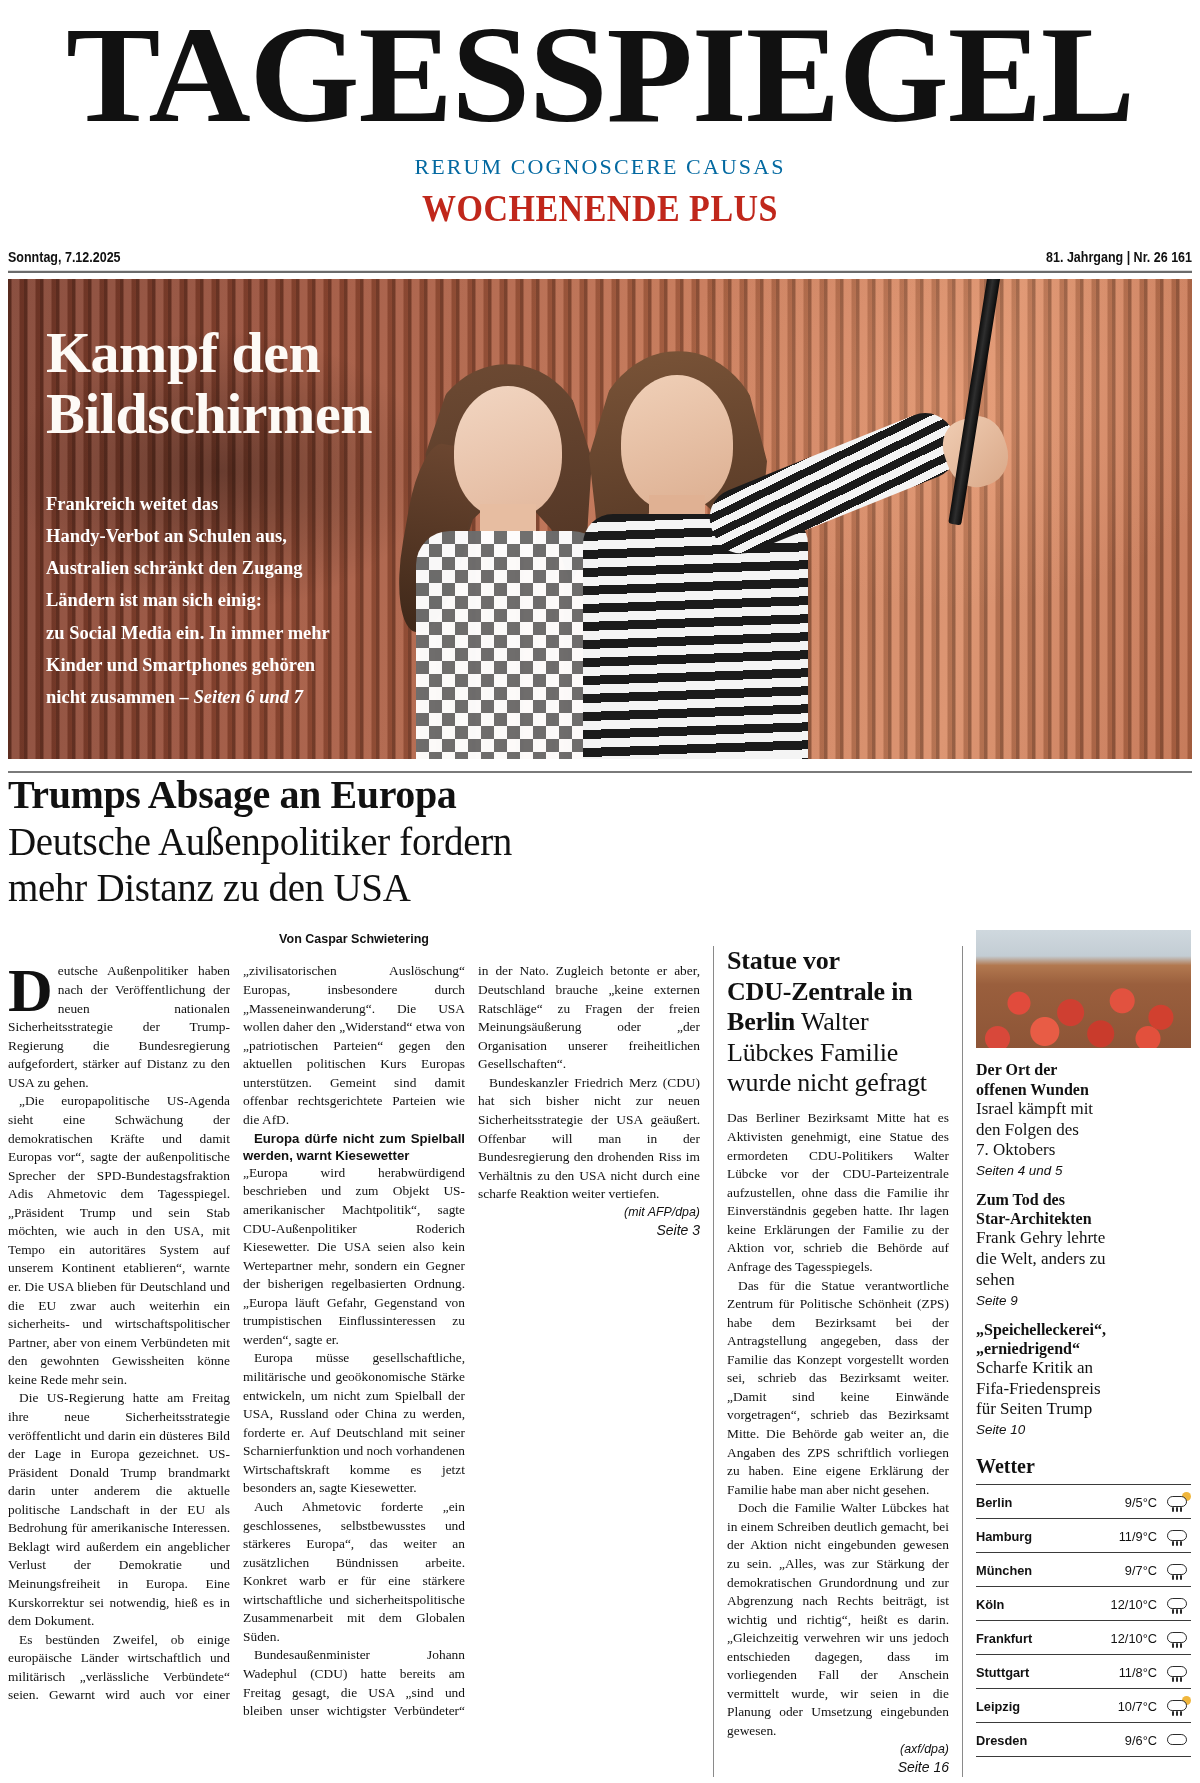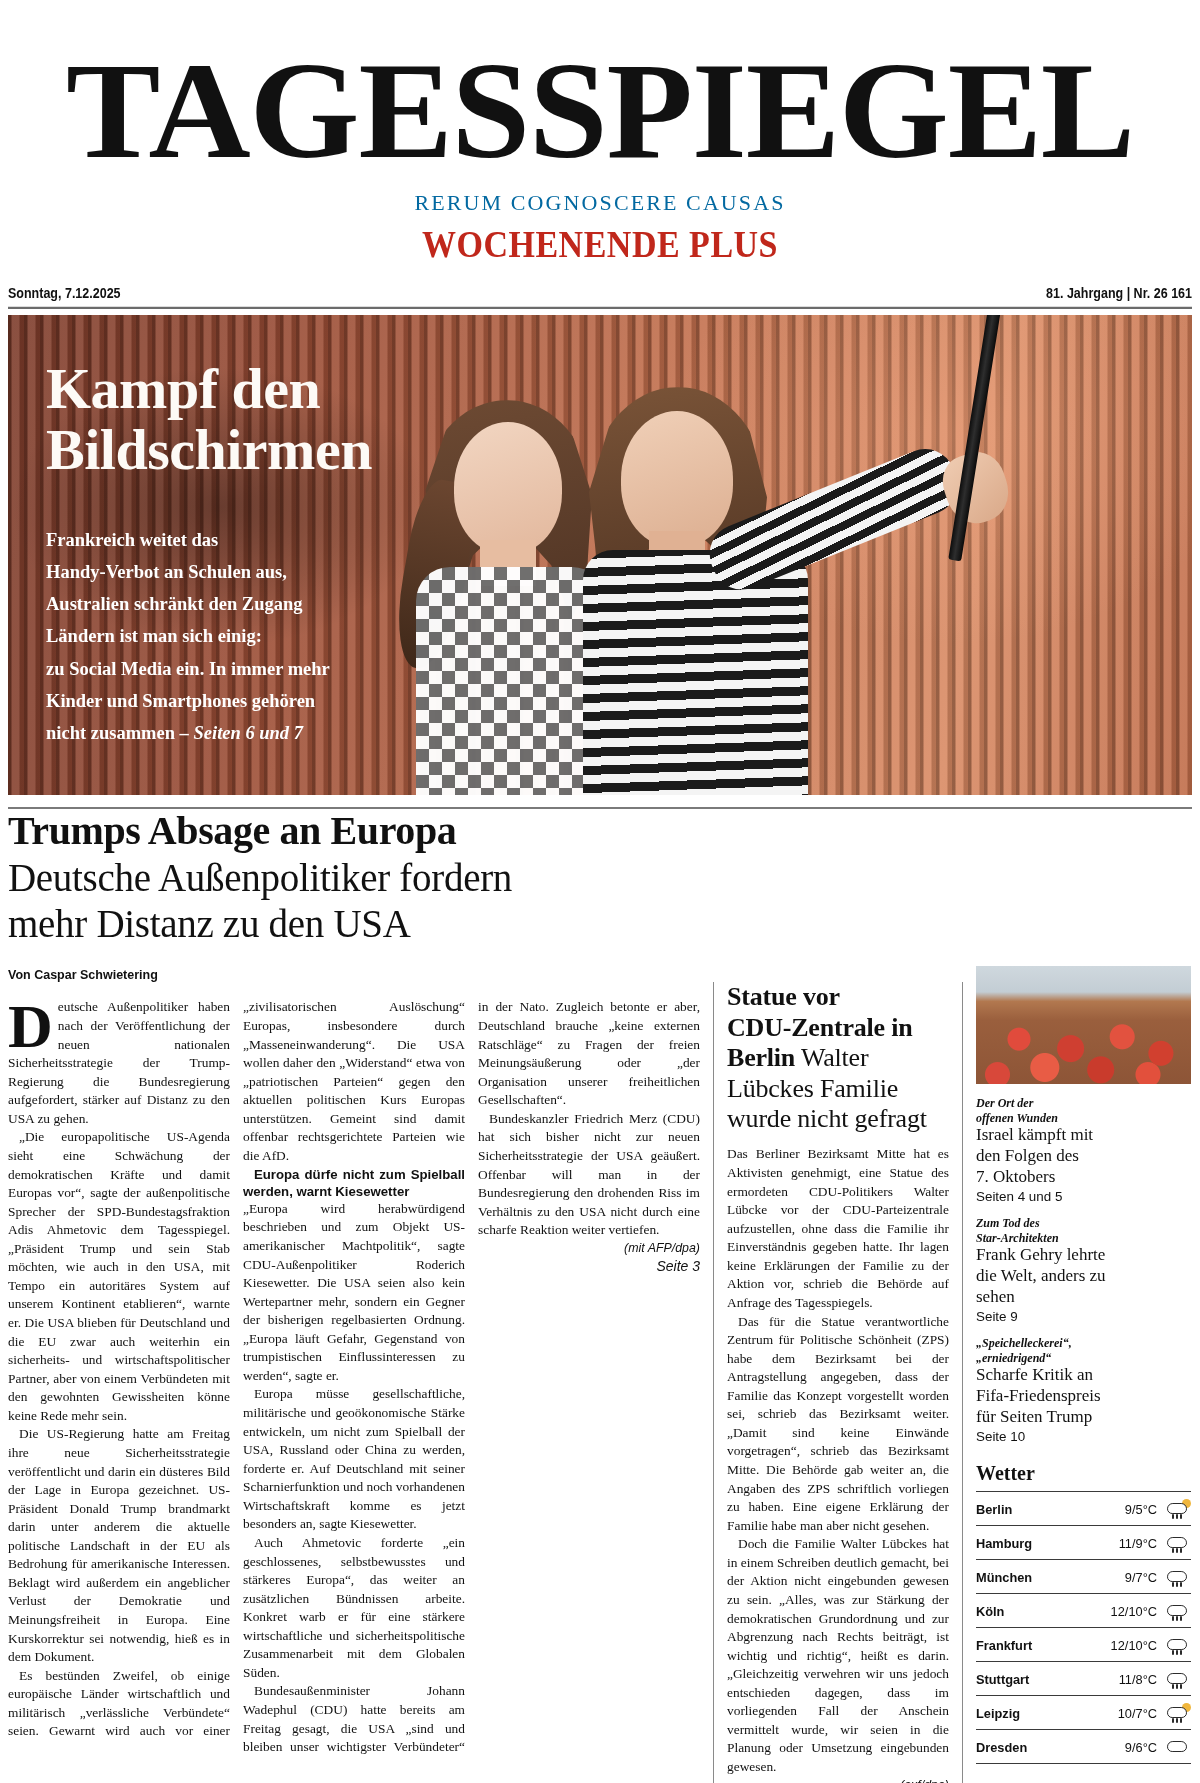--- a/index.html
+++ b/index.html
@@ -9,21 +9,21 @@
     height: 1783px;
     background: #ffffff;
     font-family: "Liberation Serif", serif;
     color: #111111;
     overflow: hidden;
   }
 
   .page { width: 1200px; height: 1783px; position: relative; }
 
   
-  .masthead { padding: 4px 0 0 0; text-align: center; margin-top: 36px; }
+  .masthead { padding: 4px 0 0 0; text-align: center; }
   .masthead-title {
     font-family: "Liberation Serif", serif;
     font-weight: 700;
     font-size: 116px;
     line-height: 0.95;
     letter-spacing: -1px;
     color: #111111;
     transform: scaleY(1.18) scaleX(1.22);
     transform-origin: center top;
     margin-top: 6px;
@@ -202,20 +202,21 @@
     font-size: 39px;
     line-height: 1.16;
     letter-spacing: -0.3px;
     margin-top: 1px;
   }
   .byline {
     margin-top: 22px;
     font-family: "Liberation Sans", sans-serif;
     font-weight: 700;
     font-size: 12.5px;
+    text-align: center;
   }
 
   .cols3 {
     grid-column: 1 / 4;
     margin-top: 16px;
     column-count: 3;
     column-gap: 13px;
     column-fill: auto;
     height: 760px;
   }
@@ -273,31 +274,31 @@
       radial-gradient(circle at 58% 88%, #c93b2c 0 13px, transparent 14px),
       radial-gradient(circle at 80% 92%, #e2503c 0 12px, transparent 13px),
       radial-gradient(circle at 10% 92%, #d8483a 0 12px, transparent 13px),
       linear-gradient(180deg, #cfd8de 0%, #c3cdd4 22%, #b2784f 30%, #9a5f3d 46%, #8d5537 100%);
     margin-top: -16px;
   }
   .teaser { margin-top: 12px; }
   .teaser-h {
     font-family: "Liberation Serif", serif;
     font-weight: 700;
-    font-size: 12px;
+    font-size: 16px;
     line-height: 1.2;
-    font-style: italic;
   }
   .teaser-t {
     font-family: "Liberation Serif", serif;
     font-size: 17px;
     line-height: 1.22;
   }
   .teaser-p {
     font-family: "Liberation Sans", sans-serif;
+    font-style: italic;
     font-size: 13.4px;
     margin-top: 2px;
   }
   .weather-title {
     font-family: "Liberation Serif", serif;
     font-weight: 700;
     font-size: 20px;
     margin-top: 18px;
     margin-bottom: 6px;
   }

